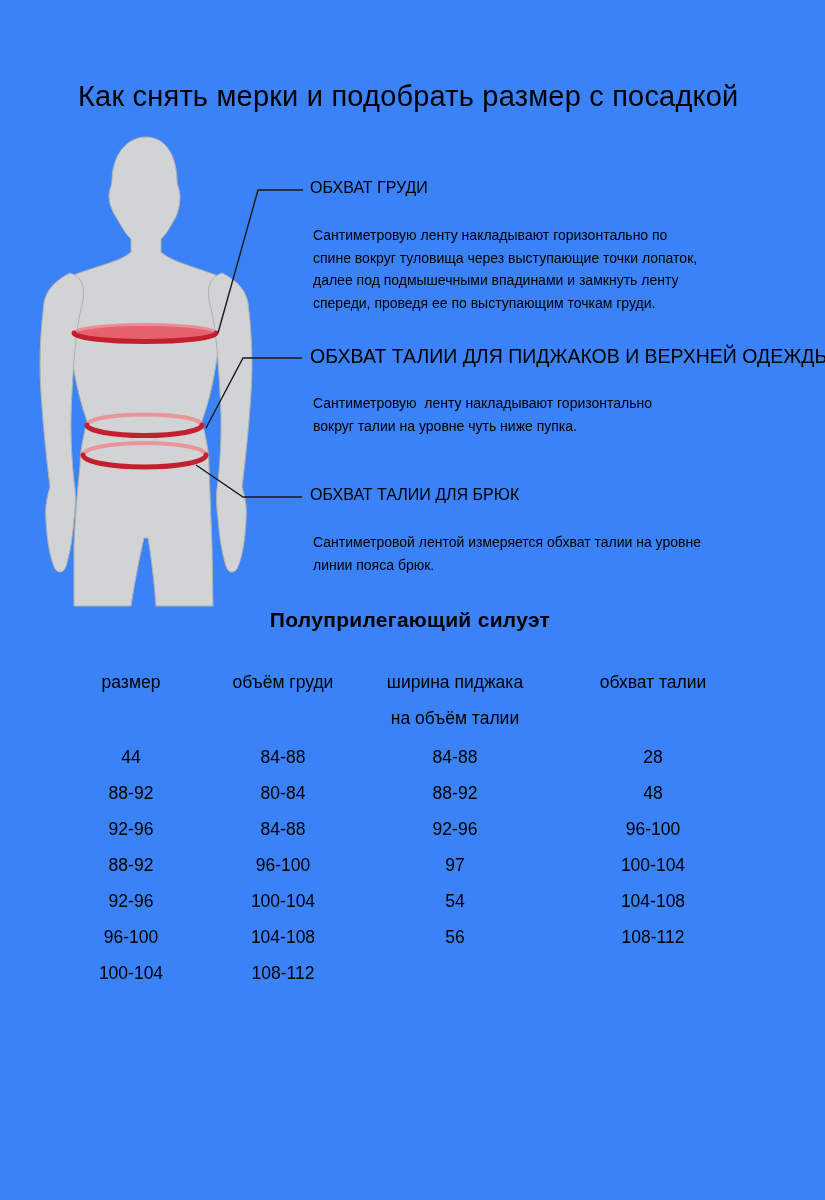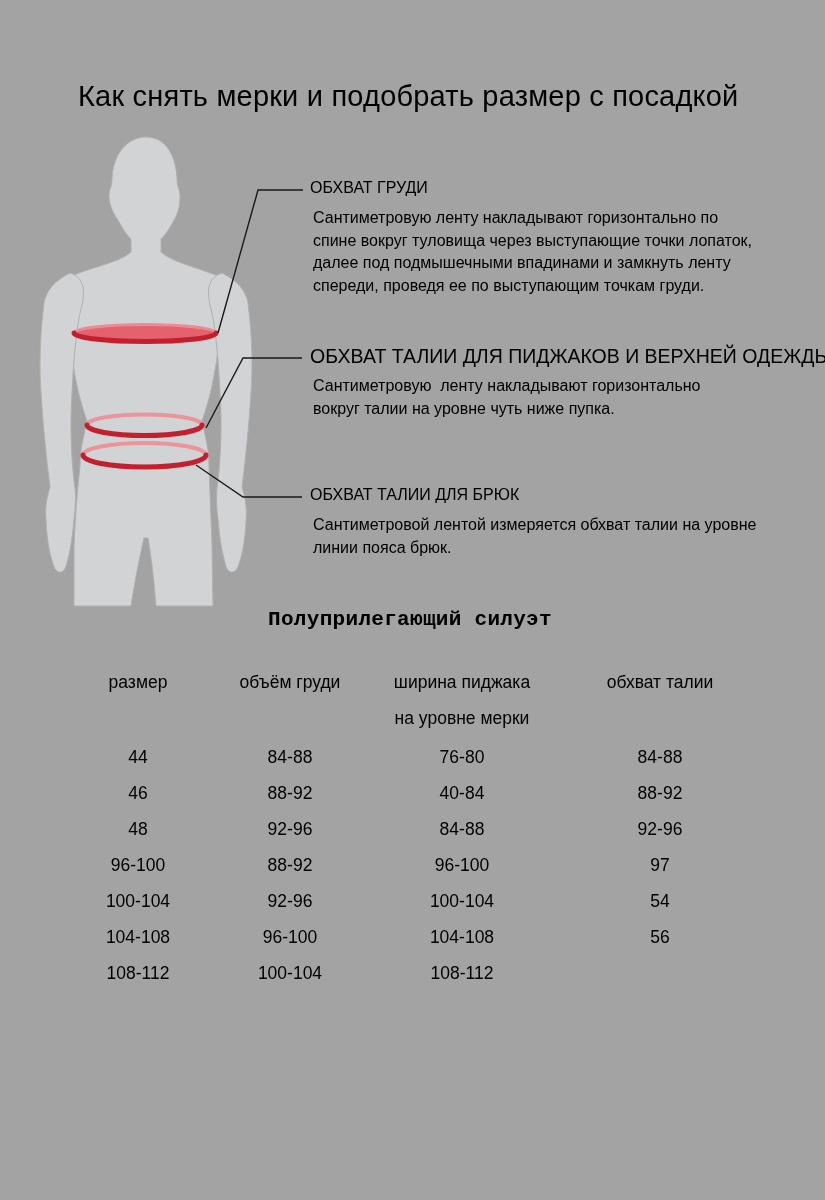--- a/index.html
+++ b/index.html
@@ -6,21 +6,21 @@
     margin: 0;
     padding: 0;
     background: #ffffff;
     font-family: "Liberation Sans", sans-serif;
     color: #000000;
   }
   .page {
     position: relative;
     width: 825px;
     height: 1200px;
-    background: #a3a3a3;
+    background: #3b82f6;
     overflow: hidden;
   }
   .title {
     position: absolute;
     left: 78px;
     top: 80px;
     margin: 0;
     font-size: 29px;
     font-weight: 400;
     letter-spacing: 0.2px;
@@ -35,45 +35,44 @@
     position: absolute;
     left: 310px;
   }
   .callout-heading {
     font-size: 16px;
     font-weight: 400;
     line-height: 24px;
     white-space: nowrap;
   }
   .callout-body {
-    margin-top: 7px;
+    margin-top: 24px;
     padding-left: 3px;
-    font-size: 16px;
+    font-size: 14px;
     line-height: 22.5px;
     white-space: pre-wrap;
   }
   .callout-1 { top: 176px; }
   .callout-2 { top: 344px; }
   .callout-2 .callout-heading { font-size: 19.5px; }
   .callout-3 { top: 483px; }
   .table-title {
     position: absolute;
     left: 60px;
     top: 608px;
     width: 700px;
     margin: 0;
     text-align: center;
     font-size: 21px;
     font-weight: 700;
     letter-spacing: 0.3px;
-    font-family: Liberation Mono, monospace;
   }
   .size-table {
     position: absolute;
-    left: 67px;
+    left: 60px;
     top: 664px;
     width: 700px;
     display: grid;
     grid-template-columns: 142px 162px 182px 214px;
     text-align: center;
   }
   .cell {
     height: 36px;
     display: flex;
     align-items: center;
@@ -197,32 +196,31 @@
 
   <div class="size-table">
 
     <div class="cell">размер</div>
     <div class="cell">объём груди</div>
     <div class="cell">ширина пиджака</div>
     <div class="cell">обхват талии</div>
 
     <div class="cell"></div>
     <div class="cell"></div>
-    <div class="cell">на уровне мерки</div>
+    <div class="cell">на объём талии</div>
 
     <div class="spacer-row"></div>
 
     <div class="cell">44</div>
     <div class="cell">84-88</div>
-    <div class="cell">76-80</div>
     <div class="cell">84-88</div>
 
-    <div class="cell">46</div>
+    <div class="cell">28</div>
     <div class="cell">88-92</div>
-    <div class="cell">40-84</div>
+    <div class="cell">80-84</div>
     <div class="cell">88-92</div>
 
     <div class="cell">48</div>
     <div class="cell">92-96</div>
     <div class="cell">84-88</div>
     <div class="cell">92-96</div>
 
     <div class="cell">96-100</div>
     <div class="cell">88-92</div>
     <div class="cell">96-100</div>

